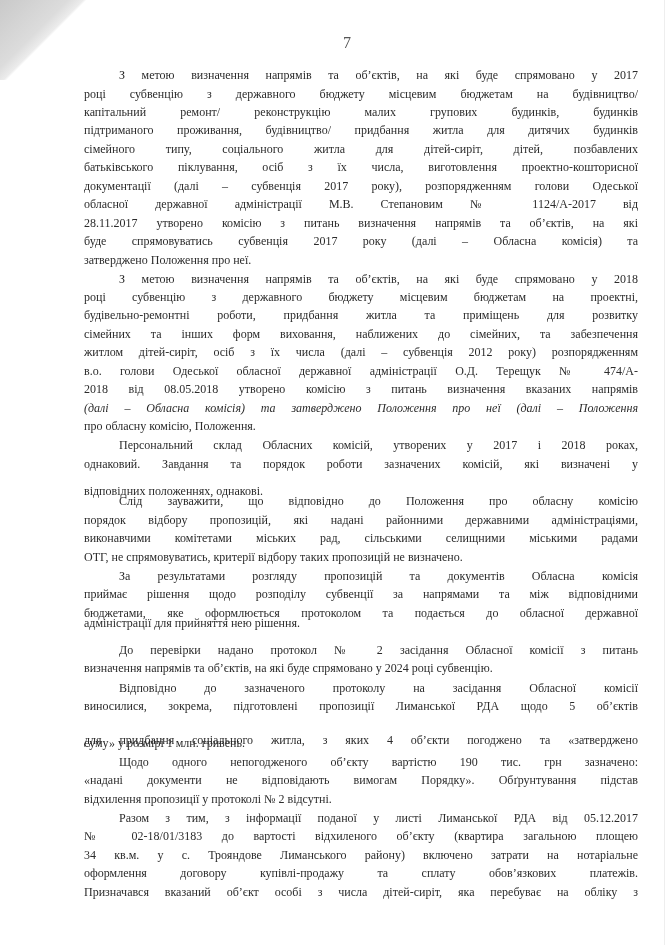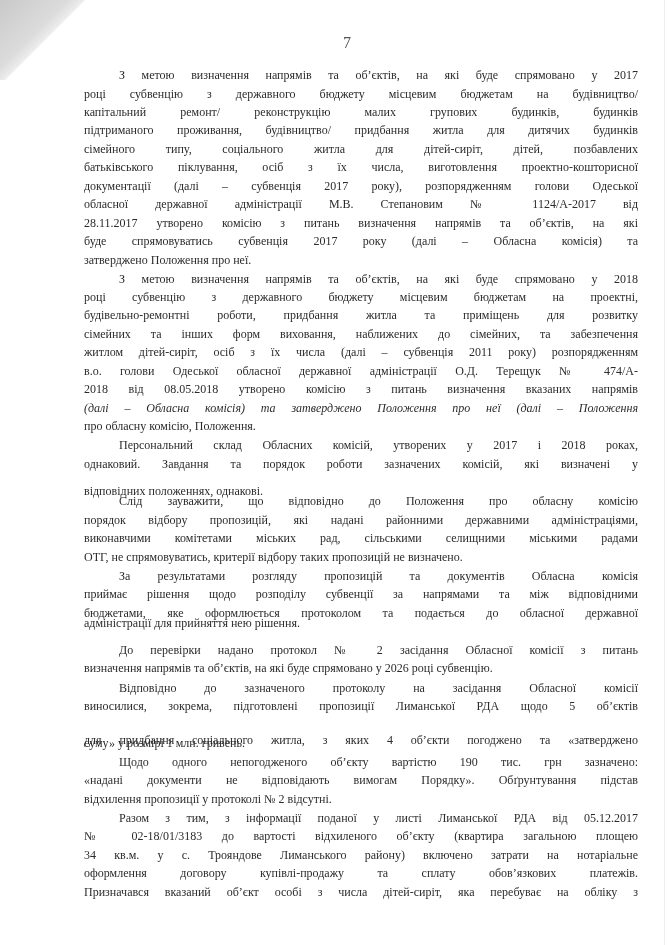--- a/index.html
+++ b/index.html
@@ -47,38 +47,38 @@
     <div class="line" style="top: 158.3px;">батьківського піклування, осіб з їх числа, виготовлення проектно-кошторисної</div>
     <div class="line" style="top: 176.7px;">документації (далі – субвенція 2017 року), розпорядженням голови Одеської</div>
     <div class="line" style="top: 195.1px;">обласної державної адміністрації М.В. Степановим № 1124/А-2017 від</div>
     <div class="line" style="top: 213.6px;">28.11.2017 утворено комісію з питань визначення напрямів та об’єктів, на які</div>
     <div class="line" style="top: 232px;">буде спрямовуватись субвенція 2017 року (далі – Обласна комісія) та</div>
     <div class="line last" style="top: 250.5px;">затверджено Положення про неї.</div>
     <div class="line indent" style="top: 269.5px;">З метою визначення напрямів та об’єктів, на які буде спрямовано у 2018</div>
     <div class="line" style="top: 288px;">році субвенцію з державного бюджету місцевим бюджетам на проектні,</div>
     <div class="line" style="top: 306.4px;">будівельно-ремонтні роботи, придбання житла та приміщень для розвитку</div>
     <div class="line" style="top: 324.9px;">сімейних та інших форм виховання, наближених до сімейних, та забезпечення</div>
-    <div class="line" style="top: 343.3px;">житлом дітей-сиріт, осіб з їх числа (далі – субвенція 2011 року) розпорядженням</div>
+    <div class="line" style="top: 343.3px;">житлом дітей-сиріт, осіб з їх числа (далі – субвенція 2012 року) розпорядженням</div>
     <div class="line" style="top: 361.8px;">в.о. голови Одеської обласної державної адміністрації О.Д. Терещук № 474/А-</div>
     <div class="line" style="top: 380.2px;">2018 від 08.05.2018 утворено комісію з питань визначення вказаних напрямів</div>
     <div class="line" style="top: 398.7px; font-style: italic;">(далі – Обласна комісія) та затверджено Положення про неї (далі – Положення</div>
     <div class="line last" style="top: 417.1px;">про обласну комісію, Положення.</div>
     <div class="line indent" style="top: 436.2px;">Персональний склад Обласних комісій, утворених у 2017 і 2018 роках,</div>
     <div class="line" style="top: 454.6px;">однаковий. Завдання та порядок роботи зазначених комісій, які визначені у</div>
     <div class="line last" style="top: 462px; margin-top: 20px;">відповідних положеннях, однакові.</div>
     <div class="line indent" style="top: 492.1px;">Слід зауважити, що відповідно до Положення про обласну комісію</div>
     <div class="line" style="top: 510.6px;">порядок відбору пропозицій, які надані районними державними адміністраціями,</div>
     <div class="line" style="top: 529px;">виконавчими комітетами міських рад, сільськими селищними міськими радами</div>
     <div class="line last" style="top: 547.5px;">ОТГ, не спрямовуватись, критерії відбору таких пропозицій не визначено.</div>
     <div class="line indent" style="top: 566.5px;">За результатами розгляду пропозицій та документів Обласна комісія</div>
     <div class="line" style="top: 585px;">приймає рішення щодо розподілу субвенції за напрямами та між відповідними</div>
     <div class="line" style="top: 603.5px;">бюджетами, яке оформлюється протоколом та подається до обласної державної</div>
     <div class="line last" style="top: 614px;">адміністрації для прийняття нею рішення.</div>
     <div class="line indent" style="top: 641px;">До перевірки надано протокол № 2 засідання Обласної комісії з питань</div>
-    <div class="line last" style="top: 659.4px;">визначення напрямів та об’єктів, на які буде спрямовано у 2026 році субвенцію.</div>
+    <div class="line last" style="top: 659.4px;">визначення напрямів та об’єктів, на які буде спрямовано у 2024 році субвенцію.</div>
     <div class="line indent" style="top: 678.5px;">Відповідно до зазначеного протоколу на засідання Обласної комісії</div>
     <div class="line" style="top: 696.9px;">виносилися, зокрема, підготовлені пропозиції Лиманської РДА щодо 5 об’єктів</div>
     <div class="line" style="top: 731px;">для придбання соціального житла, з яких 4 об’єкти погоджено та «затверджено</div>
     <div class="line last" style="top: 733.8px;">суму» у розмірі 1 млн. гривень.</div>
     <div class="line indent" style="top: 752.9px;">Щодо одного непогодженого об’єкту вартістю 190 тис. грн зазначено:</div>
     <div class="line" style="top: 771.3px;">«надані документи не відповідають вимогам Порядку». Обґрунтування підстав</div>
     <div class="line last" style="top: 789.8px;">відхилення пропозиції у протоколі № 2 відсутні.</div>
     <div class="line indent" style="top: 808.8px;">Разом з тим, з інформації поданої у листі Лиманської РДА від 05.12.2017</div>
     <div class="line" style="top: 827.3px;">№ 02-18/01/3183 до вартості відхиленого об’єкту (квартира загальною площею</div>
     <div class="line" style="top: 845.7px;">34 кв.м. у с. Трояндове Лиманського району) включено затрати на нотаріальне</div>

